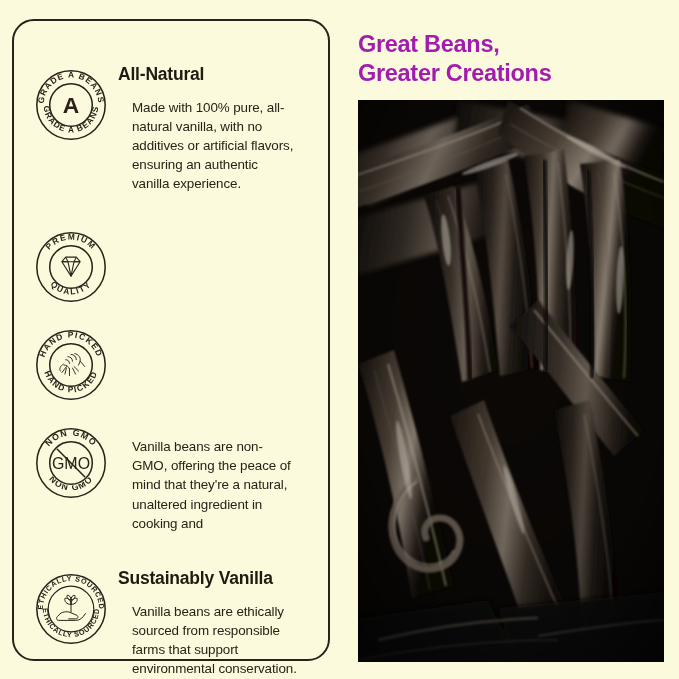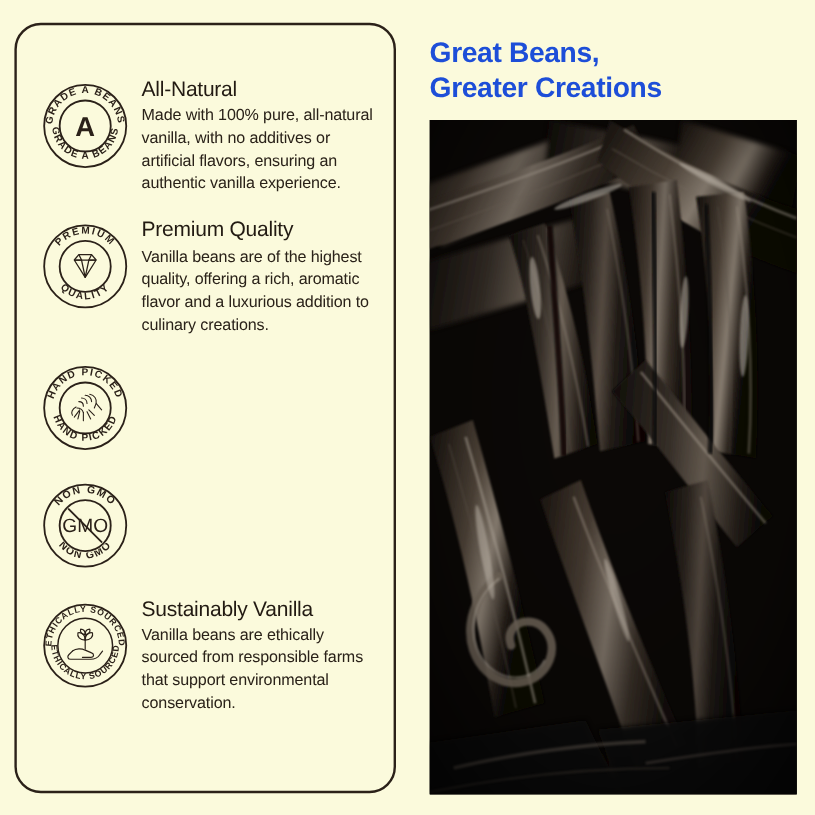--- a/index.html
+++ b/index.html
@@ -53,31 +53,31 @@
     display: block;
   }
 
   .feature-text {
     flex: 1 1 auto;
     padding-left: 4px;
     padding-right: 2px;
   }
   .feature-title {
     font-size: 17.5px;
-    font-weight: normal;
+    font-weight: bold;
     color: #221a12;
     line-height: 1.1;
     margin: 0 0 2px 0;
     letter-spacing: -0.2px;
   }
   .feature-desc {
     font-size: 13.4px;
     color: #2a2219;
     line-height: 1.42;
-    margin: 0;
+    margin: 14px;
     letter-spacing: -0.1px;
   }
 
   
   .f-0 { margin-top: 4px; }
   .f-1 { margin-top: 18px; }
   .f-2 { margin-top: 18px; }
   .f-3 { margin-top: 18px; }
   .f-4 { margin-top: 22px; }
 
@@ -85,21 +85,21 @@
   .right-panel {
     position: absolute;
     left: 358px;
     top: 19px;
     width: 306px;
     height: 643px;
   }
   .headline {
     font-size: 23.5px;
     font-weight: bold;
-    color: #1d4ed8;
+    color: #a21caf;
     line-height: 1.24;
     letter-spacing: -0.3px;
     margin: 11px 0 0 0;
     white-space: pre-line;
   }
   .photo {
     position: absolute;
     left: 0;
     top: 81px;
     width: 306px;
@@ -156,24 +156,20 @@
             <textPath href="#arcBot1" startOffset="50%" text-anchor="middle" side="right">QUALITY</textPath>
           </text>
           <g stroke="#2b2119" stroke-width="1.4" fill="none" stroke-linejoin="round">
             <path d="M 38,43 L 62,43 L 50,62 Z"></path>
             <path d="M 38,43 L 43,37 L 57,37 L 62,43"></path>
             <path d="M 43,37 L 46,43 L 50,62 L 54,43 L 57,37"></path>
             <path d="M 38,43 L 46,43 M 54,43 L 62,43"></path>
           </g>
         </svg>
       </div>
-      <div class="feature-text">
-        <h3 class="feature-title">Premium Quality</h3>
-        <p class="feature-desc">Vanilla beans are of the highest quality, offering a rich, aromatic flavor and a luxurious addition to culinary creations.</p>
-      </div>
     </div>
 
     <div class="feature f-2">
       <div class="badge-wrap">
         <svg class="badge" viewBox="0 0 100 100">
           <defs>
             <path id="arcTop2" d="M 50,50 m -36,0 a 36,36 0 0 1 72,0" fill="none"></path>
             <path id="arcBot2" d="M 50,50 m -36,0 a 36,36 0 0 0 72,0" fill="none"></path>
           </defs>
           <circle cx="50" cy="50" r="45" fill="none" stroke="#2b2119" stroke-width="2"></circle>
@@ -215,20 +211,21 @@
           <text font-family="Liberation Sans, sans-serif" font-size="11.5" font-weight="bold" fill="#2b2119" letter-spacing="1.6">
             <textPath href="#arcBot3" startOffset="50%" text-anchor="middle" side="right">NON GMO</textPath>
           </text>
           <text x="50" y="51" font-family="Liberation Sans, sans-serif" font-size="21" font-weight="normal" fill="#2b2119" text-anchor="middle" dominant-baseline="central">GMO</text>
           <line x1="30" y1="30" x2="70" y2="70" stroke="#2b2119" stroke-width="2"></line>
           <circle cx="50" cy="50" r="28" fill="none" stroke="#fbfadc" stroke-width="3.2"></circle>
           <circle cx="50" cy="50" r="28" fill="none" stroke="#2b2119" stroke-width="2"></circle>
         </svg>
       </div>
       <div class="feature-text">
+        <p class="feature-desc">Vanilla beans are non-GMO, offering the peace of mind that they're a natural, unaltered ingredient in cooking and</p>
       </div>
     </div>
 
     <div class="feature f-4">
       <div class="badge-wrap">
         <svg class="badge" viewBox="0 0 100 100">
           <defs>
             <path id="arcTop4" d="M 50,50 m -37,0 a 37,37 0 0 1 74,0" fill="none"></path>
             <path id="arcBot4" d="M 50,50 m -37,0 a 37,37 0 0 0 74,0" fill="none"></path>
           </defs>

